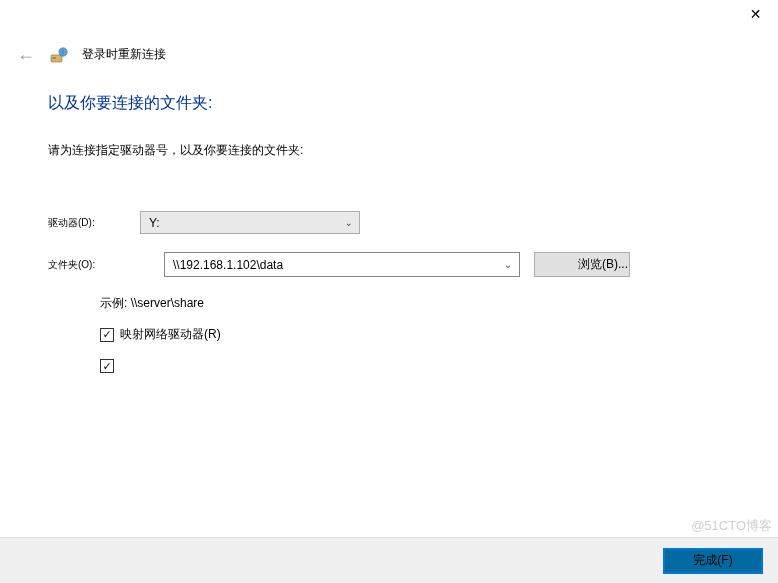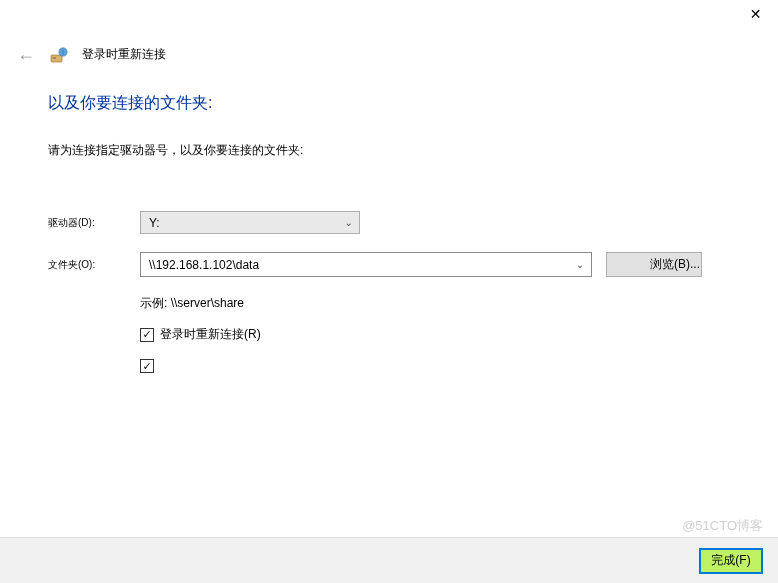--- a/index.html
+++ b/index.html
@@ -83,27 +83,28 @@
       justify-content: space-between;
       padding: 0 6px 0 8px;
       cursor: pointer;
       font-size: 12px;
     }
     .chevron-down {
       font-size: 10px;
       color: #555;
     }
     .folder-combo {
-      width: 452px;
+      width: 356px;
       height: 25px;
       border: 1px solid #888;
       display: flex;
       align-items: center;
       background: #fff;
       position: relative;
+      margin-left: 24px;
     }
     .folder-combo input {
       flex: 1;
       border: none;
       outline: none;
       padding: 0 8px;
       font-size: 12px;
       height: 100%;
       font-family: inherit;
     }
@@ -122,21 +123,21 @@
       width: 96px;
       height: 25px;
       background: #e1e1e1;
       border: 1px solid #adadad;
       cursor: pointer;
       font-size: 12px;
       font-family: inherit;
       padding-left: 42px;
     }
     .indented {
-      margin-left: 92px;
+      margin-left: 52px;
     }
     .example {
       font-size: 12px;
       margin-top: 10px;
       margin-bottom: 14px;
     }
     .check-row {
       display: flex;
       align-items: center;
       gap: 6px;
@@ -168,35 +169,35 @@
       height: 46px;
       border-top: 1px solid #ddd;
       background: #f0f0f0;
       display: flex;
       justify-content: flex-end;
       align-items: center;
       padding-right: 16px;
       gap: 10px;
     }
     .footer-btn {
-      width: 62px;
+      width: 98px;
       height: 24px;
       border: 1px solid #adadad;
-      background: #bef264;
+      background: #0369a1;
       cursor: pointer;
       font-size: 12px;
       font-family: inherit;
     }
     .footer-btn.primary {
       border: 1px solid #0078d7;
       outline: 1px solid #0078d7;
     }
     .watermark {
       position: absolute;
-      right: 15px;
+      right: 6px;
       bottom: 48px;
       color: rgba(160,160,160,0.5);
       font-size: 13px;
       pointer-events: none;
     }
   </style>
 </head>
 <body>
 
 <div class="titlebar">
@@ -242,21 +243,21 @@
     </div>
     <button class="browse-btn">浏览(B)...</button>
   </div>
 
   <div class="indented example">示例: \\server\share</div>
 
   <div class="indented check-row">
     <div class="checkbox">
       <span>✓</span>
     </div>
-    <span>登录时重新连接(R)</span>
+    <span>映射网络驱动器(R)</span>
   </div>
 
   <div class="indented check-row">
     <div class="checkbox">
       <span>✓</span>
     </div>
   </div>
 
 </div>
 

